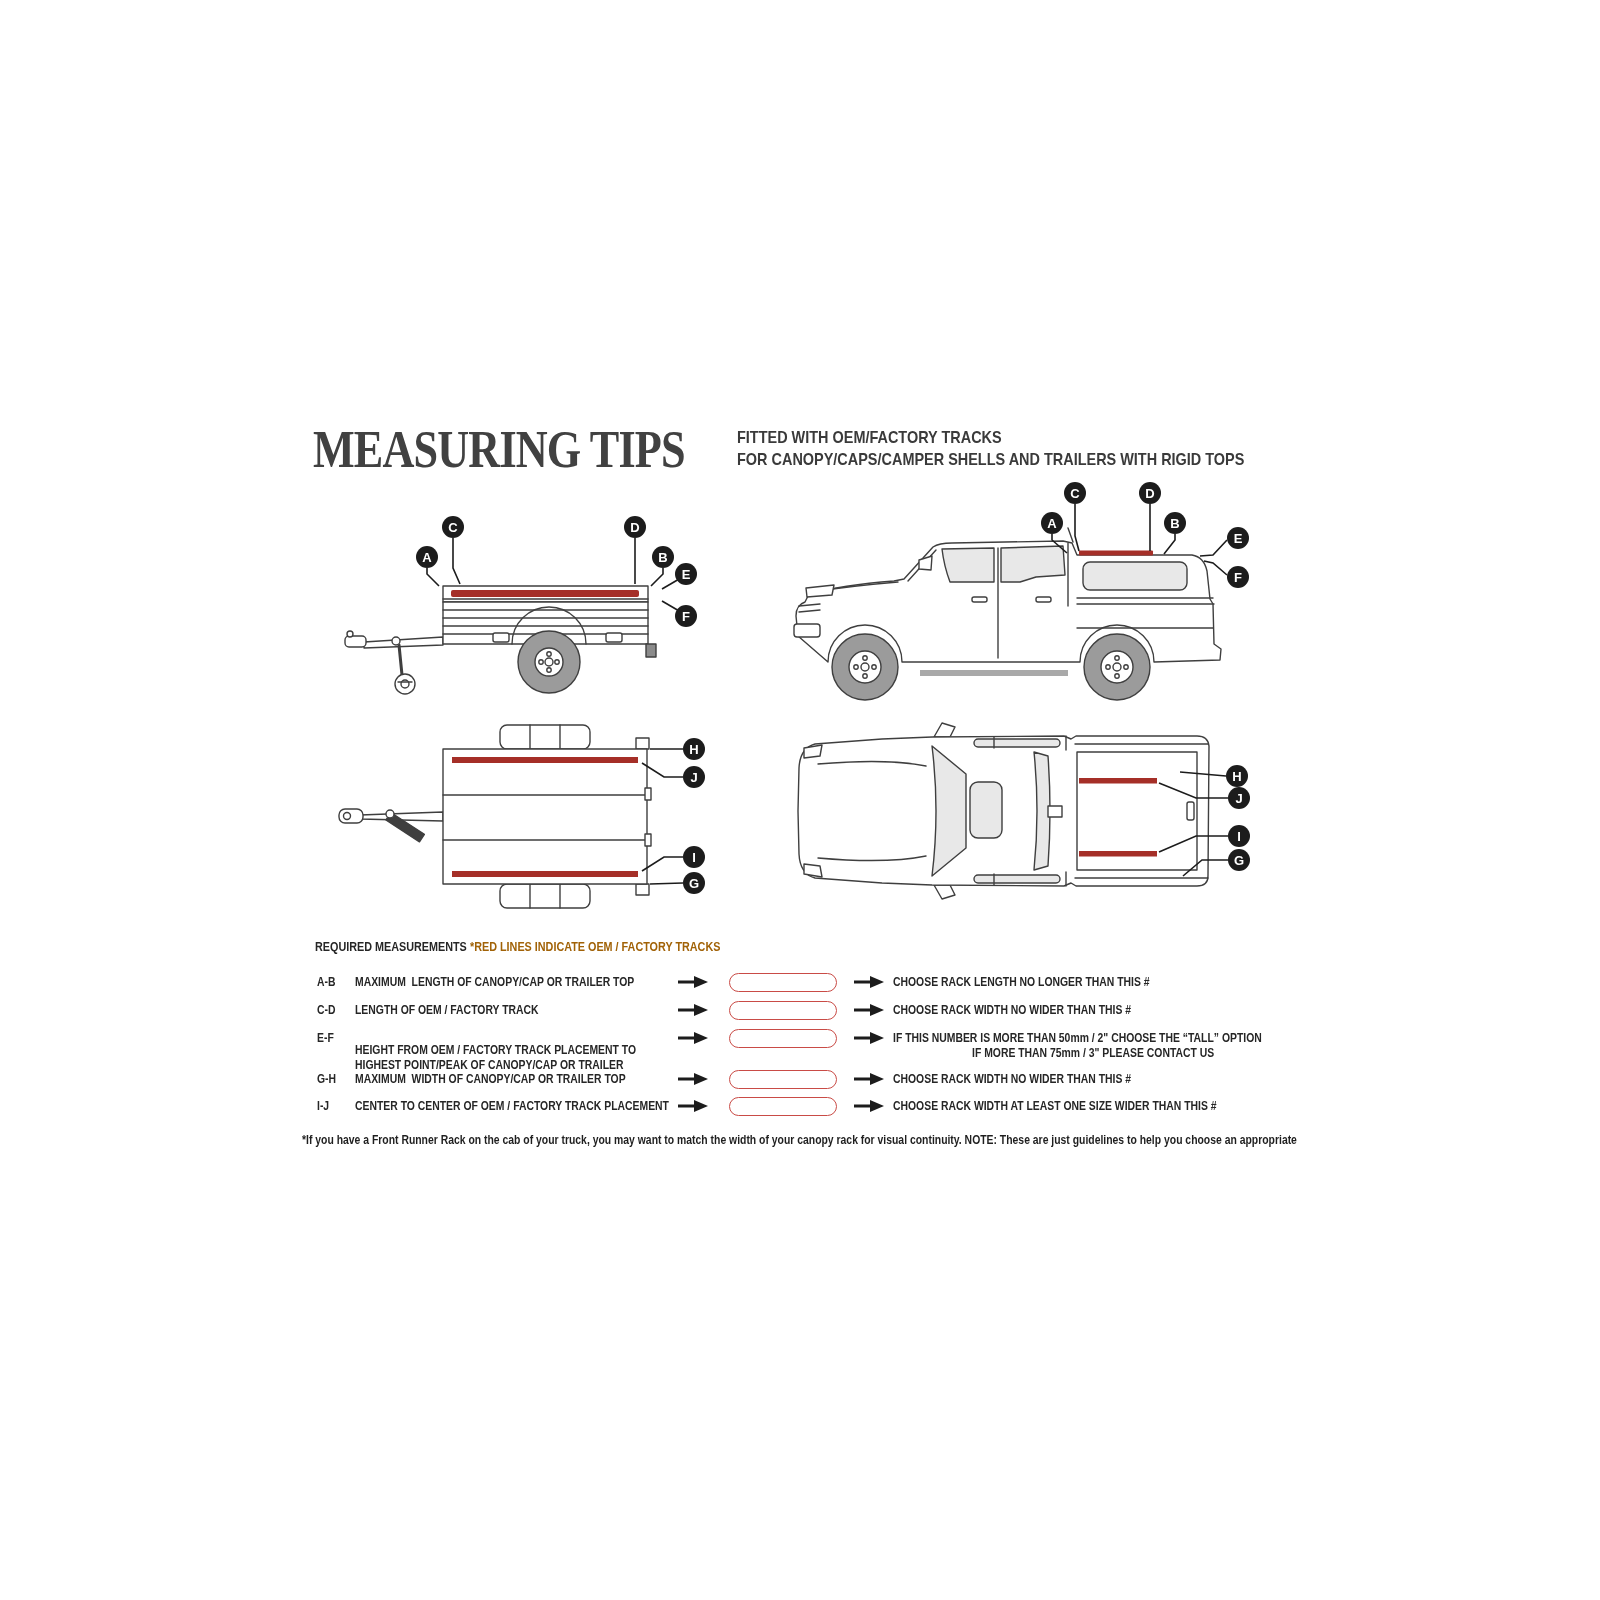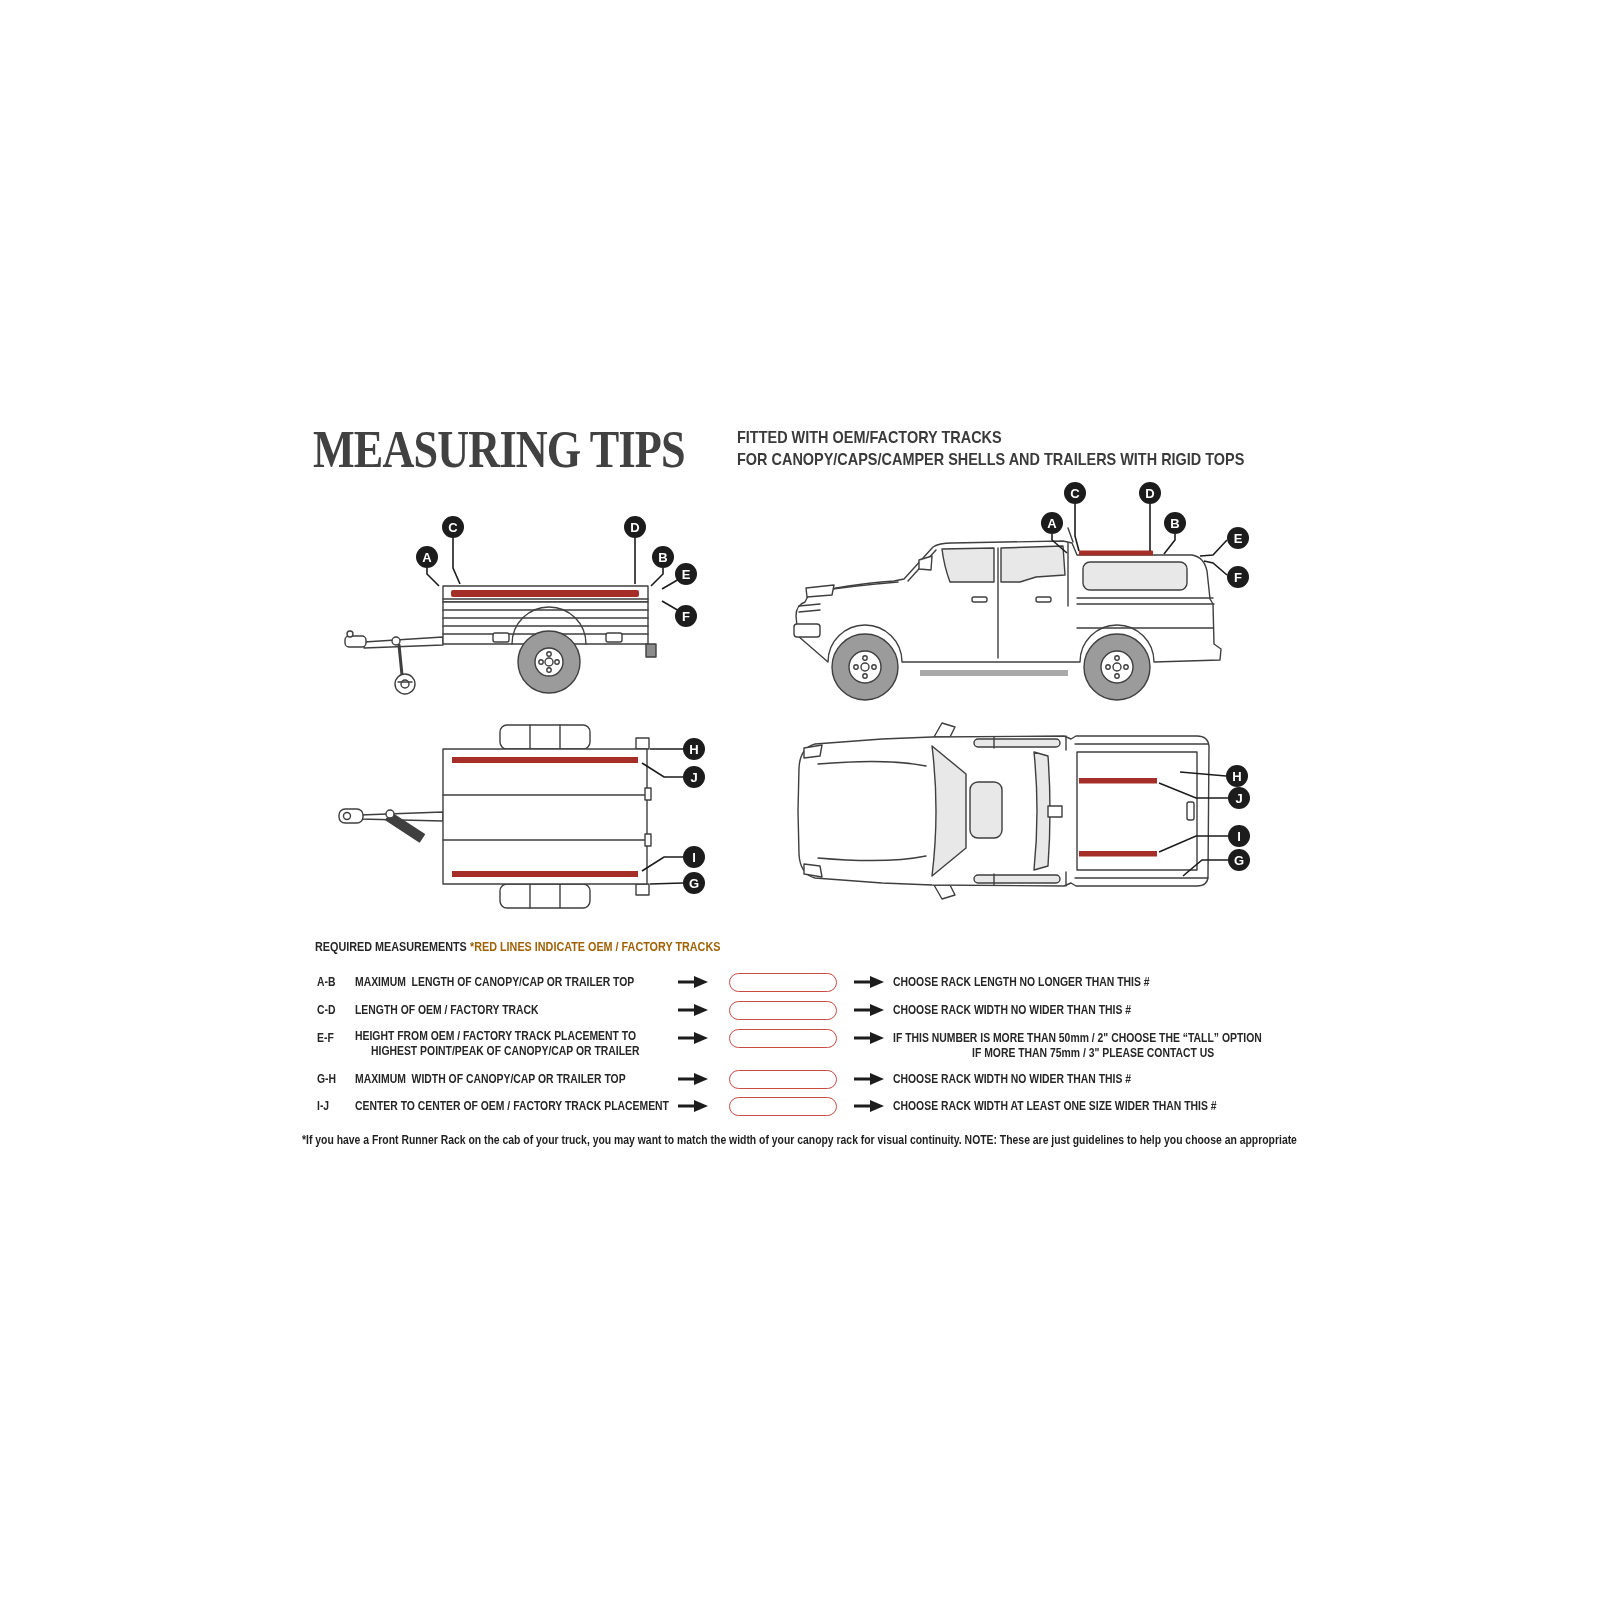--- a/index.html
+++ b/index.html
@@ -16,21 +16,21 @@
   .title{left:313px;top:420px;font-size:52px;font-weight:bold;color:#414141;letter-spacing:-1px;font-family:Liberation Serif, serif;}
   .subtitle{left:737px;top:427px;font-size:17px;font-weight:bold;color:#3a3a3a;line-height:22px;}
 
   .legend-row{left:315px;top:938px;height:18px;}
   .legend-head{position:absolute;left:0;top:0;font-size:13.5px;font-weight:bold;color:#262626;line-height:18px;}
   .legend-note{position:absolute;left:155px;top:0;font-size:13.5px;font-weight:bold;color:#a16207;line-height:18px;}
 
   .m-row{position:absolute;left:315px;width:1030px;height:20px;}
   .m-key{position:absolute;left:2px;top:0;width:40px;font-size:13px;font-weight:bold;line-height:20px;color:#262626;}
   .m-desc{position:absolute;left:40px;top:0;font-size:13px;font-weight:bold;color:#262626;line-height:20px;}
-  .m-desc.two{line-height:15px;top:0;text-align:right;}
+  .m-desc.two{line-height:15px;top:14px;}
   .m-note{position:absolute;left:578px;top:0;font-size:13px;font-weight:bold;color:#262626;line-height:20px;text-align:center;}
   .m-note.two{line-height:15px;top:2px;}
   .arr{position:absolute;top:4px;width:30px;height:12px;}
   .arr1{left:363px;} .arr2{left:539px;}
   .pill{position:absolute;left:414px;top:0.5px;width:108px;height:19px;border:1.6px solid #c94b46;border-radius:10px;box-sizing:border-box;background:#fff;}
 
   .footnote{left:295px;top:1130px;font-size:13px;font-weight:bold;color:#1f1f1f;line-height:19px;margin-left:7px;}
   .footnote .l2{padding-left:8px;}
 
   

